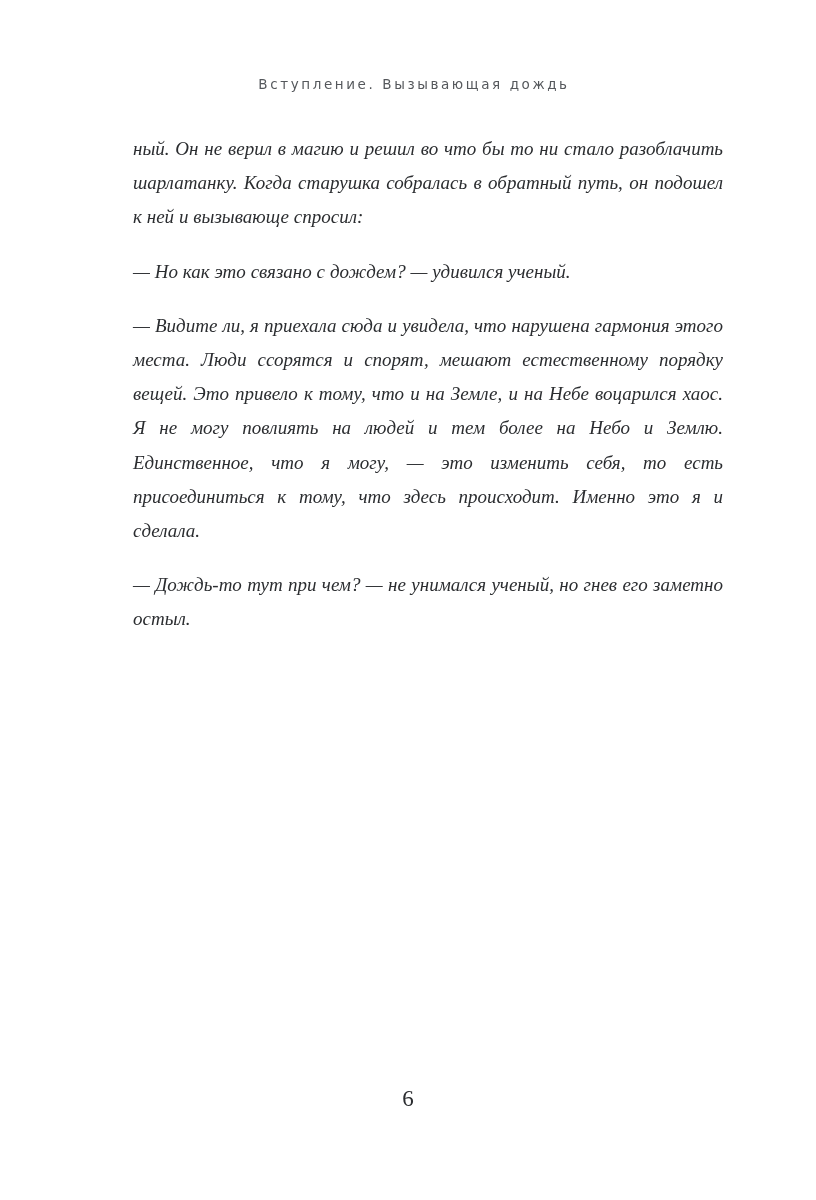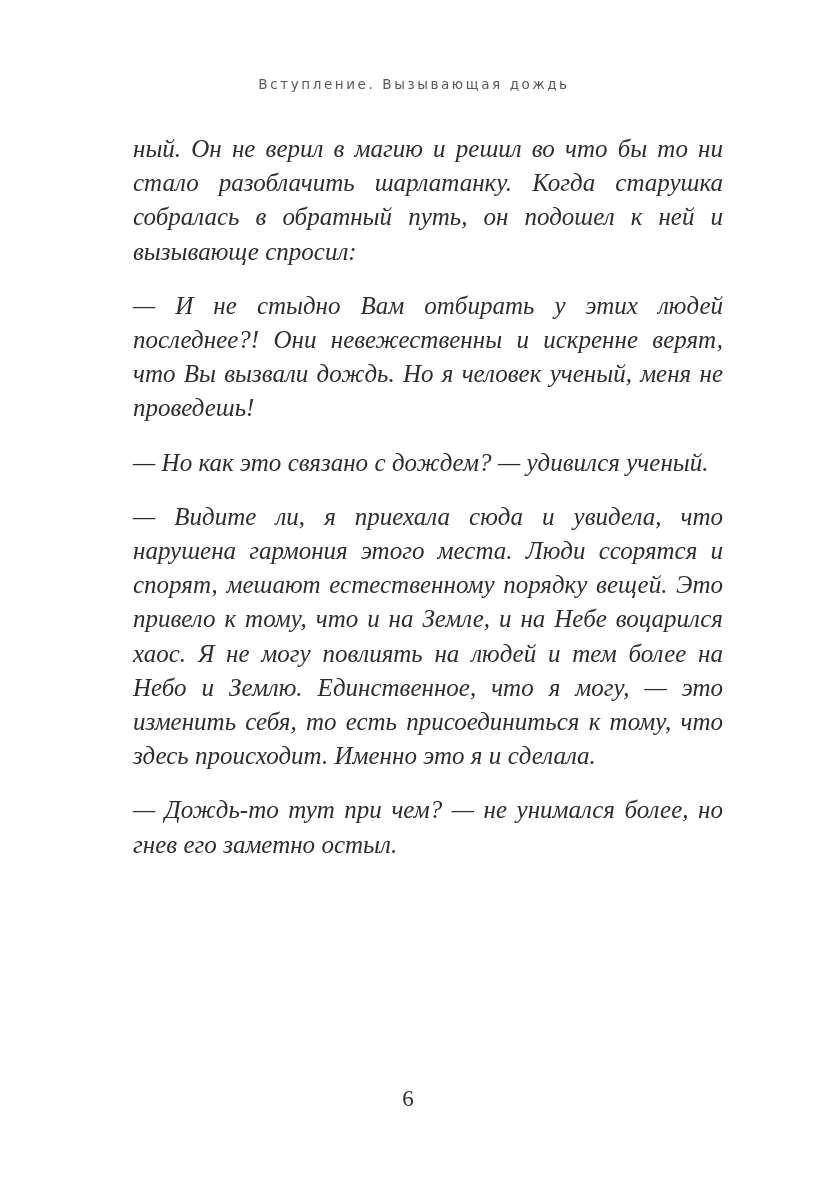--- a/index.html
+++ b/index.html
@@ -47,21 +47,21 @@
     position: absolute;
     left: 133px;
     top: 132px;
     width: 590px;
   }
 
   .para {
     margin: 0 0 20px 0;
     font-family: "Liberation Serif", "DejaVu Serif", serif;
     font-style: italic;
-    font-size: 25px;
+    font-size: 19px;
     line-height: 34.2px;
     color: #2b2d30;
     text-align: justify;
     text-justify: inter-word;
     hyphens: manual;
     -webkit-hyphens: manual;
     word-spacing: 0.1px;
   }
 
   .para:last-child {
@@ -91,27 +91,26 @@
 <body>
 
 <div class="page">
 
   <div class="running-head">Вступление. Вызывающая дождь</div>
 
   <div class="text-column">
 
     <p class="para">ный. Он не верил в магию и решил во что бы то ни стало разоблачить шарлатанку. Когда старушка собралась в обратный путь, он подошел к ней и вызывающе спросил:</p>
 
-    <p class="para dialogue">— И не стыдно Вам отбирать у этих людей последнее?! Они невежественны и искренне верят, что Вы вызвали дождь. Но я человек ученый, меня не проведешь!</p>
 
 
     <p class="para dialogue">— Но как это связано с дождем? — удивился ученый.</p>
 
     <p class="para dialogue">— Видите ли, я приехала сюда и увидела, что нарушена гармония этого места. Люди ссорятся и спорят, мешают естественному порядку вещей. Это привело к тому, что и на Земле, и на Небе воцарился хаос. Я не могу повлиять на людей и тем более на Небо и Землю. Единственное, что я могу, — это изменить себя, то есть присоединиться к тому, что здесь происходит. Именно это я и сделала.</p>
 
-    <p class="para dialogue">— Дождь-то тут при чем? — не унимался более, но гнев его заметно остыл.</p>
+    <p class="para dialogue">— Дождь-то тут при чем? — не унимался ученый, но гнев его заметно остыл.</p>
 
 
   </div>
 
   <div class="folio">6</div>
 
 </div>
 
 </body></html>

